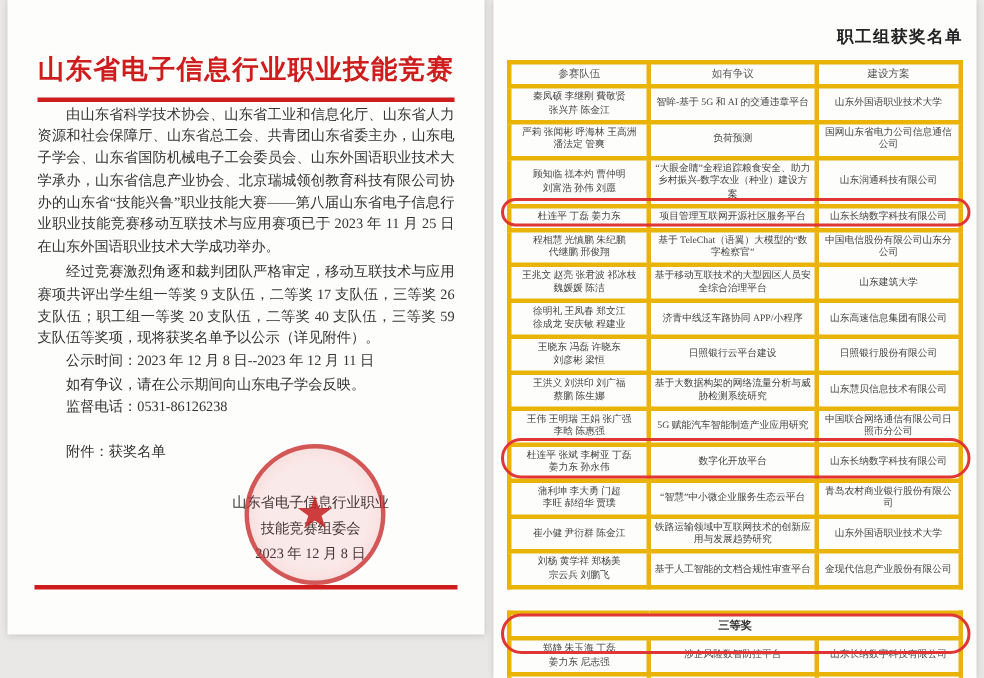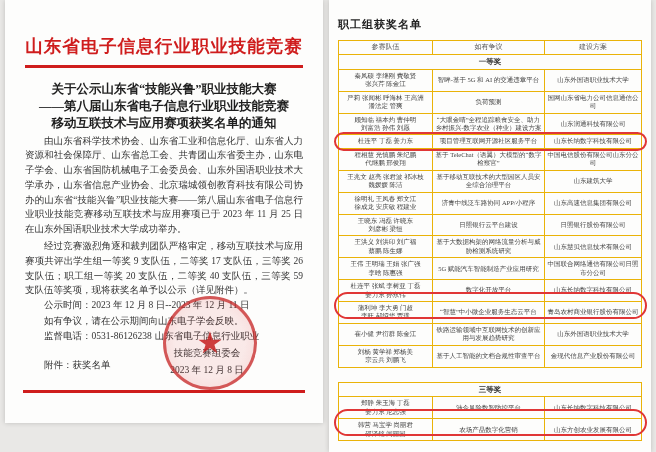--- a/index.html
+++ b/index.html
@@ -32,48 +32,43 @@
     position:absolute;left:46px;top:-32px;width:88px;height:88px;border-radius:50%;
     border:3px solid rgba(198,40,40,.75);
     background:radial-gradient(circle, rgba(220,60,60,.10) 55%, rgba(220,60,60,.22) 100%);
     display:flex;align-items:center;justify-content:center;pointer-events:none;
   }
   .seal-star{color:rgba(198,30,30,.85);font-size:30px;line-height:1;
     font-family:"DejaVu Sans",sans-serif;}
   .bottom-rule{position:absolute;left:18px;right:18px;bottom:30px;height:3px;background:#cf1d1d;}
 
   
-  .awards-title{margin-top:17px;text-align:left;font-weight:bold;font-size:11px;color:#222;letter-spacing:1px;}
+  .awards-title{margin-top:17px;text-align:right;font-weight:bold;font-size:11px;color:#222;letter-spacing:1px;}
   table.awards{width:100%;border-collapse:collapse;margin-top:8px;table-layout:fixed;}
   table.awards td,table.awards th{
-    border:1px solid #eab308;font-size:6.5px;line-height:1.3;padding:2px 2px;
+    border:3px solid #eab308;font-size:6.5px;line-height:1.3;padding:2px 2px;
     text-align:center;vertical-align:middle;font-weight:normal;color:#444;
     white-space:pre-line;word-break:break-all;
   }
   table.awards th{font-size:7px;color:#555;}
   tr.section-row td{font-weight:bold;font-size:7.5px;color:#333;padding:2px;}
   .col-team{width:31%;}.col-proj{width:37%;}.col-org{width:32%;}
   .gap{height:10px;}
   .highlight-oval{
     position:absolute;border:2px solid #e03636;border-radius:14px;
     pointer-events:none;box-sizing:border-box;
   }
 </style>
 </head>
 <body>
 
 <div class="page page-left">
   <div class="letterhead">山东省电子信息行业职业技能竞赛</div>
   <div class="letterhead-rule"></div>
 
-  <div class="doc-title">
-    <div>关于公示山东省“技能兴鲁”职业技能大赛</div>
-    <div>——第八届山东省电子信息行业职业技能竞赛</div>
-    <div>移动互联技术与应用赛项获奖名单的通知</div>
-  </div>
 
   <p class="para">由山东省科学技术协会、山东省工业和信息化厅、山东省人力资源和社会保障厅、山东省总工会、共青团山东省委主办，山东电子学会、山东省国防机械电子工会委员会、山东外国语职业技术大学承办，山东省信息产业协会、北京瑞城领创教育科技有限公司协办的山东省“技能兴鲁”职业技能大赛——第八届山东省电子信息行业职业技能竞赛移动互联技术与应用赛项已于 2023 年 11 月 25 日在山东外国语职业技术大学成功举办。</p>
   <p class="para">经过竞赛激烈角逐和裁判团队严格审定，移动互联技术与应用赛项共评出学生组一等奖 9 支队伍，二等奖 17 支队伍，三等奖 26 支队伍；职工组一等奖 20 支队伍，二等奖 40 支队伍，三等奖 59 支队伍等奖项，现将获奖名单予以公示（详见附件）。</p>
 
   <div class="info-line">公示时间：2023 年 12 月 8 日--2023 年 12 月 11 日</div>
   <div class="info-line">如有争议，请在公示期间向山东电子学会反映。</div>
   <div class="info-line">监督电话：0531-86126238</div>
 
   <div class="attachment">附件：获奖名单</div>
 
@@ -99,23 +94,20 @@
         <col class="col-org">
       </colgroup>
     <thead>
       <tr>
         <th>参赛队伍</th>
         <th>如有争议</th>
         <th>建设方案</th>
       </tr>
     </thead>
     <tbody id="tbody-main">
-        <tr class="section-row">
-          <td colspan="3">一等奖</td>
-        </tr>
         <tr>
           <td>秦凤硕 李继刚 費敬贤
 张兴芹 陈金江</td>
           <td>智眸-基于 5G 和 AI 的交通违章平台</td>
           <td>山东外国语职业技术大学</td>
         </tr>
         <tr>
           <td>严莉 张闻彬 呼海林 王高洲
 潘法定 管爽</td>
           <td>负荷预测</td>

